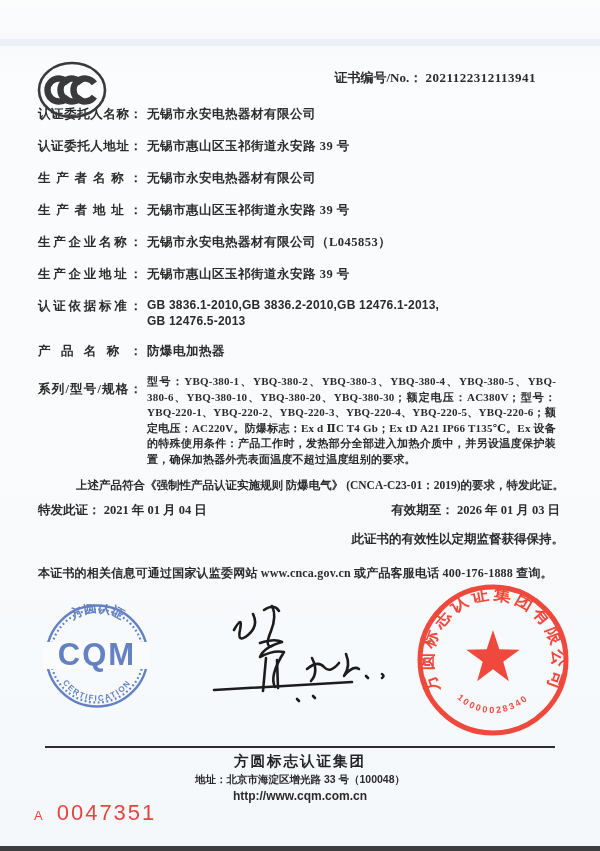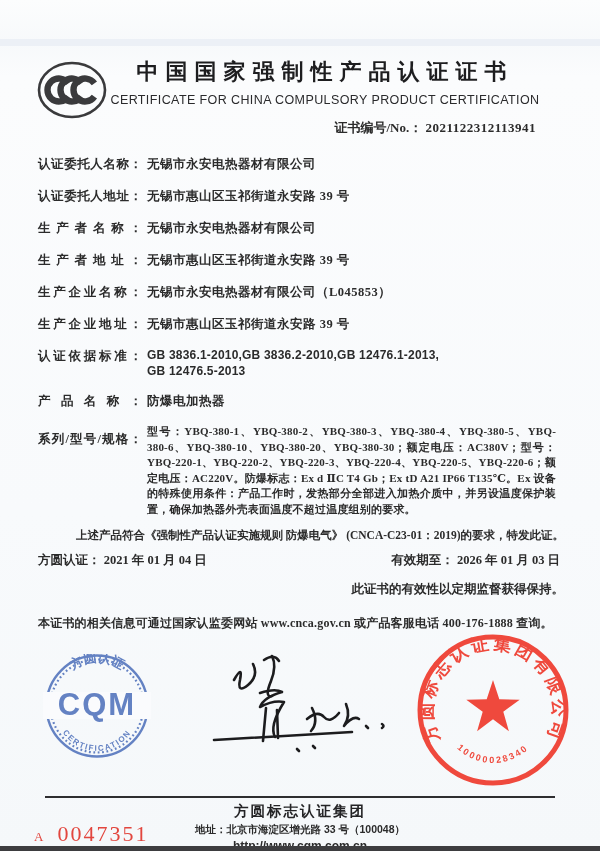--- a/index.html
+++ b/index.html
@@ -45,46 +45,42 @@
   .red-seal{position:absolute;left:412px;top:-16px;opacity:.92;}
   .sep-line{position:absolute;left:45px;right:45px;bottom:0;border-top:2px solid #2e2e30;}
 
   
   .footer{text-align:center;margin-top:6px;line-height:14px;}
   .footer-org{font-size:14.5px;font-weight:bold;letter-spacing:2px;color:#242426;}
   .footer-addr{font-size:10.5px;font-weight:bold;margin-top:4px;
                font-family:Liberation Sans, sans-serif;}
   .footer-url{font-size:12px;font-weight:bold;margin-top:3px;
               font-family:"Liberation Sans","DejaVu Sans",sans-serif;}
-  .serial{position:absolute;left:34px;bottom:4px;color:#e2463e;
-          font-family:Liberation Serif, serif;}
+  .serial{position:absolute;left:34px;bottom:25px;color:#e2463e;
+          font-family:Liberation Sans, sans-serif;}
   .serial .pfx{font-size:13px;margin-right:14px;}
   .serial .num{font-size:22px;letter-spacing:2px;}
 </style>
 </head>
 <body>
 
 <div class="page">
   <div class="scan-band"></div>
 
   <div class="header">
     <div class="ccc-logo">
       <svg width="78" height="70" viewBox="0 0 78 70">
         <ellipse cx="39" cy="34" rx="33" ry="27" fill="none" stroke="#3a3a3c" stroke-width="2.6"></ellipse>
         <g fill="none" stroke="#3a3a3c" stroke-width="6.4">
           <path d="M 35.4 40.6 A 11.5 11.5 0 1 1 35.4 27.4"></path>
           <path d="M 48.4 40.6 A 11.5 11.5 0 1 1 48.4 27.4"></path>
           <path d="M 61.4 40.6 A 11.5 11.5 0 1 1 61.4 27.4"></path>
         </g>
       </svg>
     </div>
-    <div class="titles">
-      <div class="title-cn">中国国家强制性产品认证证书</div>
-      <div class="title-en">CERTIFICATE FOR CHINA COMPULSORY PRODUCT CERTIFICATION</div>
-    </div>
     <div class="certno-line">
       <span>证书编号/No.：</span>
       <span class="no">2021122312113941</span>
     </div>
   </div>
 
   <div class="fields">
     <div class="frow">
       <div class="flabel">认证委托人名称：</div>
       <div class="fvalue">无锡市永安电热器材有限公司</div>
@@ -121,21 +117,21 @@
     <div class="frow series">
       <div class="flabel">系列/型号/规格：</div>
       <div class="fvalue">型号：YBQ-380-1、YBQ-380-2、YBQ-380-3、YBQ-380-4、YBQ-380-5、YBQ-380-6、YBQ-380-10、YBQ-380-20、YBQ-380-30；额定电压：AC380V；型号：YBQ-220-1、YBQ-220-2、YBQ-220-3、YBQ-220-4、YBQ-220-5、YBQ-220-6；额定电压：AC220V。防爆标志：Ex d ⅡC T4 Gb；Ex tD A21 IP66 T135℃。Ex 设备的特殊使用条件：产品工作时，发热部分全部进入加热介质中，并另设温度保护装置，确保加热器外壳表面温度不超过温度组别的要求。</div>
     </div>
   </div>
 
   <div class="statement">上述产品符合《强制性产品认证实施规则 防爆电气》 (CNCA-C23-01：2019)的要求，特发此证。</div>
 
   <div class="dates">
     <div>
-      <span>方圆认证：</span>
+      <span>特发此证：</span>
       <span>2021 年 01 月 04 日</span>
     </div>
     <div>
       <span>有效期至：</span>
       <span>2026 年 01 月 03 日</span>
     </div>
   </div>
 
   <div class="validity">此证书的有效性以定期监督获得保持。</div>
   <div class="infonote">本证书的相关信息可通过国家认监委网站 www.cnca.gov.cn 或产品客服电话 400-176-1888 查询。</div>

